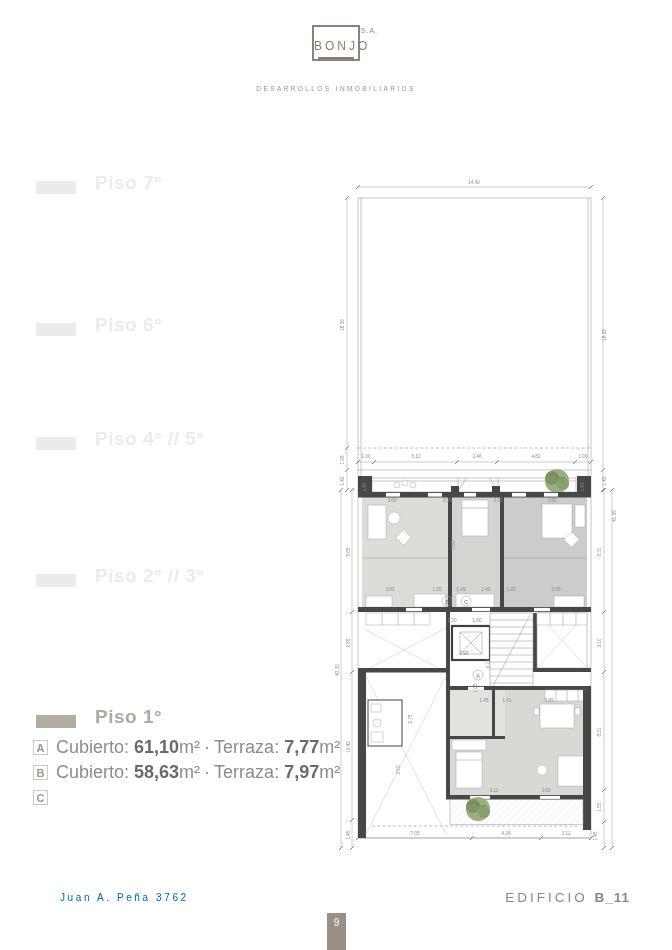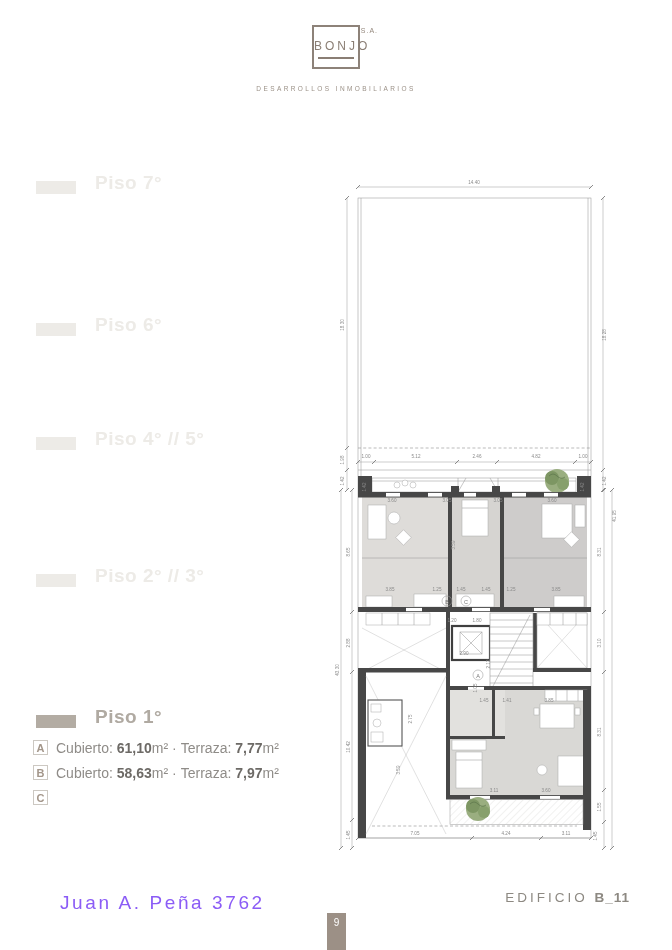--- a/index.html
+++ b/index.html
@@ -1,44 +1,44 @@
 <!DOCTYPE html>
 <html><head>
 <meta charset="utf-8">
 <style>
   html,body{margin:0;padding:0;}
   body{
     width:672px;height:950px;position:relative;background:#ffffff;
     font-family:"Liberation Sans", sans-serif;overflow:hidden;
   }
   
-  .logo{position:absolute;top:25px;left:312px;width:48px;height:44px;
+  .logo{position:absolute;top:25px;left:312px;width:48px;height:36px;
         border:2px solid #8d8279;box-sizing:border-box;}
   .logo-sa{position:absolute;top:0px;right:-20px;font-size:7px;letter-spacing:1px;color:#95897e;}
   .logo-name{margin-top:12px;text-align:center;font-size:12px;letter-spacing:3px;color:#8a7e74;}
   .logo-rule{width:36px;height:1.5px;background:#8a7e74;margin:4px auto 0;}
   .logo-tag{position:absolute;top:85px;left:236px;width:200px;text-align:center;
             font-size:6.5px;letter-spacing:2.4px;color:#9b9187;white-space:nowrap;}
   
   .floor-row{position:absolute;left:36px;display:flex;align-items:flex-end;height:20px;}
   .swatch{width:40px;height:13px;background:#edebe7;margin-right:19px;}
   .floor-label{font-size:19px;font-weight:bold;letter-spacing:.5px;color:#edebe7;white-space:nowrap;}
   .floor-row.active .swatch{background:#b3aca3;}
   .floor-row.active .floor-label{color:#b0aaa2;margin-top:46px;}
   
   .legend{position:absolute;left:33px;top:738px;}
   .legend-row{display:flex;align-items:center;height:19px;margin-bottom:6px;}
   .lbox{width:15px;height:15px;border:1px solid #ccc8c2;box-sizing:border-box;
         display:flex;align-items:center;justify-content:center;
         font-size:11px;font-weight:bold;color:#a3968a;margin-right:8px;}
-  .ltext{font-size:14px;color:#8f8c88;white-space:nowrap;}
+  .ltext{font-size:18px;color:#8f8c88;white-space:nowrap;}
   .ltext b{color:#6d6a66;}
   .dot{margin:0 4px;}
   
-  .addr{position:absolute;left:60px;top:892px;font-size:19px;letter-spacing:2.6px;color:#8b5cf6;}
+  .addr{position:absolute;left:60px;top:892px;font-size:10px;letter-spacing:2.6px;color:#0369a1;}
   .edif{position:absolute;right:42px;top:890px;font-size:13.5px;letter-spacing:3px;color:#8d8982;white-space:nowrap;}
   .edif b{letter-spacing:1px;}
   .pagebox{position:absolute;left:327px;top:913px;width:19px;height:37px;background:#9c9086;
            color:#ffffff;font-size:10px;text-align:center;padding-top:4px;box-sizing:border-box;}
   
   .plan{position:absolute;left:335px;top:170px;}
   .plan text{font-size:4.6px;fill:#8a8a8a;text-anchor:middle;font-family:"Liberation Sans",sans-serif;}
   .plan text.u{font-size:5.5px;fill:#777;}
   .dl{stroke:#9b9b9b;stroke-width:.5;fill:none;}
   .tk{stroke:#6f6f6f;stroke-width:.8;fill:none;}

